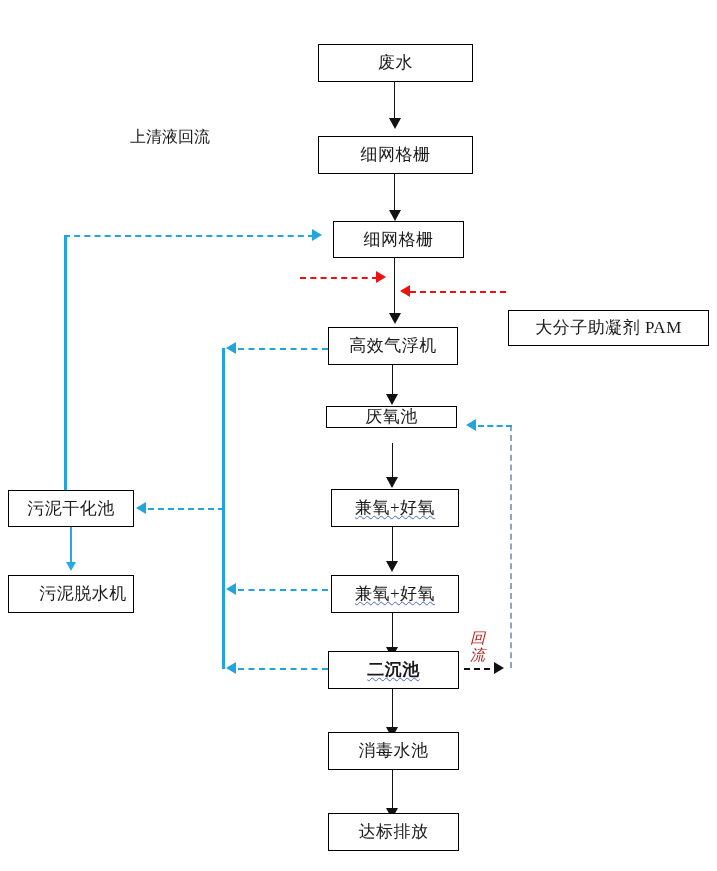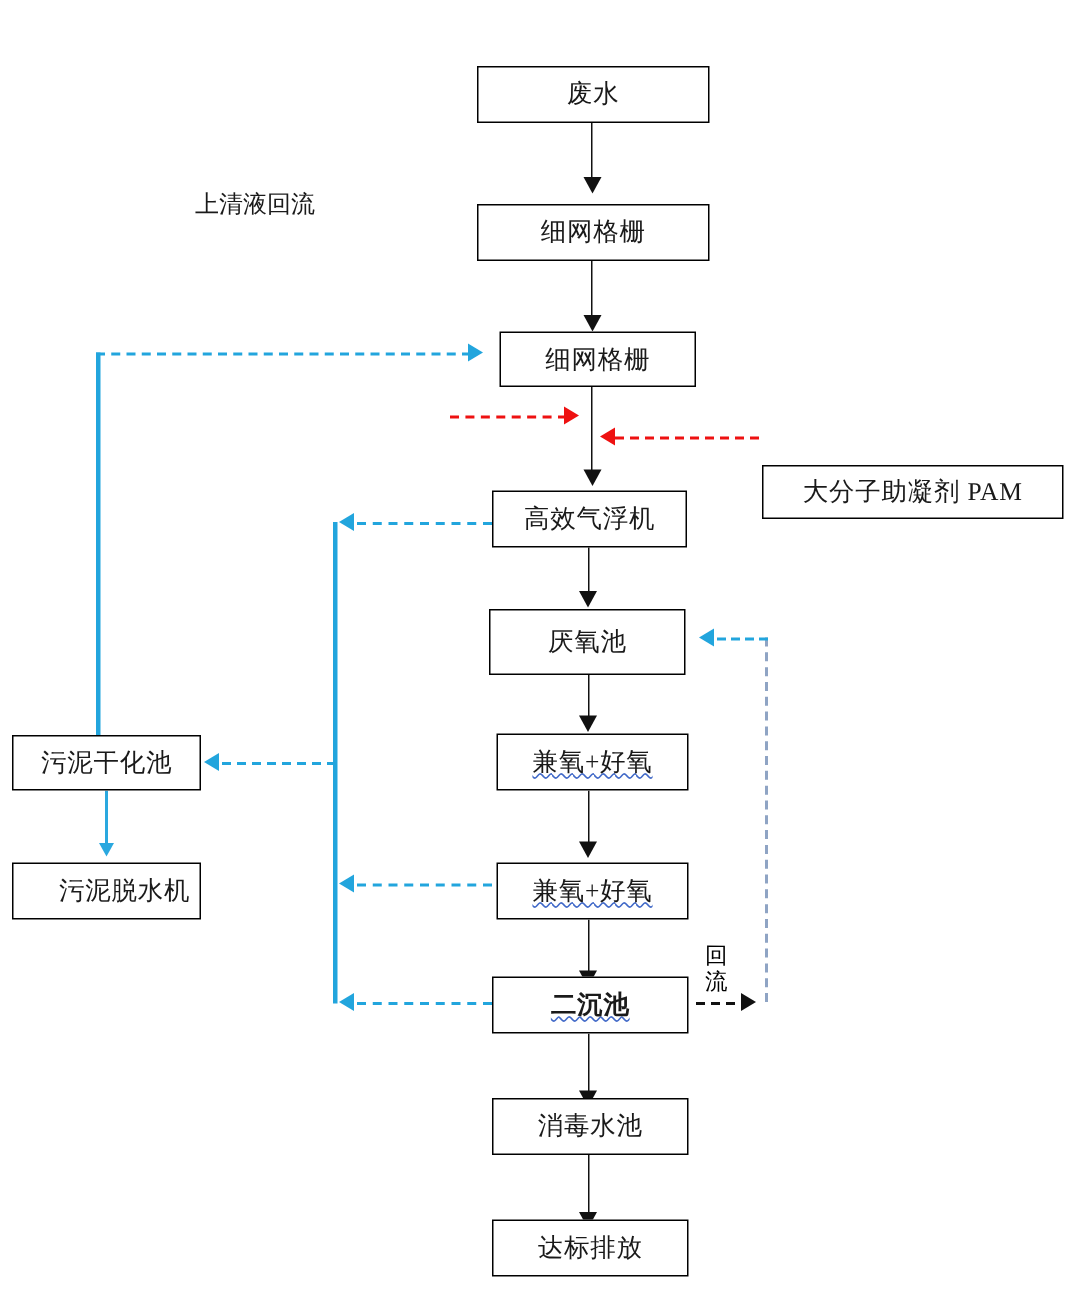--- a/index.html
+++ b/index.html
@@ -45,26 +45,27 @@
   .freetext {
     position: absolute;
     color: #1a1a1a;
     font-size: 16px;
     line-height: 1;
     white-space: nowrap;
     z-index: 6;
   }
   .vtext {
     position: absolute;
-    color: #000000;
+    color: #b91c1c;
     font-size: 15px;
     line-height: 1.15;
     width: 1em;
     text-align: center;
     z-index: 6;
+    font-style: italic;
   }
   
   .ln { position: absolute; z-index: 2; }
   .v-solid-black { width: 0; border-left: 1.6px solid #111111; }
   .v-solid-cyan  { width: 0; border-left: 3px solid #22a5dd; }
   .v-solid-cyan-thin { width: 0; border-left: 2px solid #2aa8df; }
   .v-dashdot-gray {
     width: 0;
     border-left: 2px dashed #8fa4c4;
   }
@@ -196,21 +197,21 @@
 
 
   <div class="box" style="left:508px; top:278px; width:201px; height:36px;margin-top:32px;">
     <span class="lbl">大分子助凝剂 PAM</span>
   </div>
 
   <div class="box" style="left:328px; top:327px; width:130px; height:38px;">
     <span class="lbl">高效气浮机</span>
   </div>
 
-  <div class="box" style="left:326px; top:406px; width:131px; height:44px;">
+  <div class="box" style="left:326px; top:406px; width:131px; height:22px;">
     <span class="lbl">厌氧池</span>
   </div>
 
   <div class="box spell" style="left:331px; top:489px; width:128px; height:38px;">
     <span class="lbl">兼氧+好氧</span>
   </div>
 
   <div class="box spell" style="left:331px; top:575px; width:128px; height:38px;">
     <span class="lbl">兼氧+好氧</span>
   </div>

